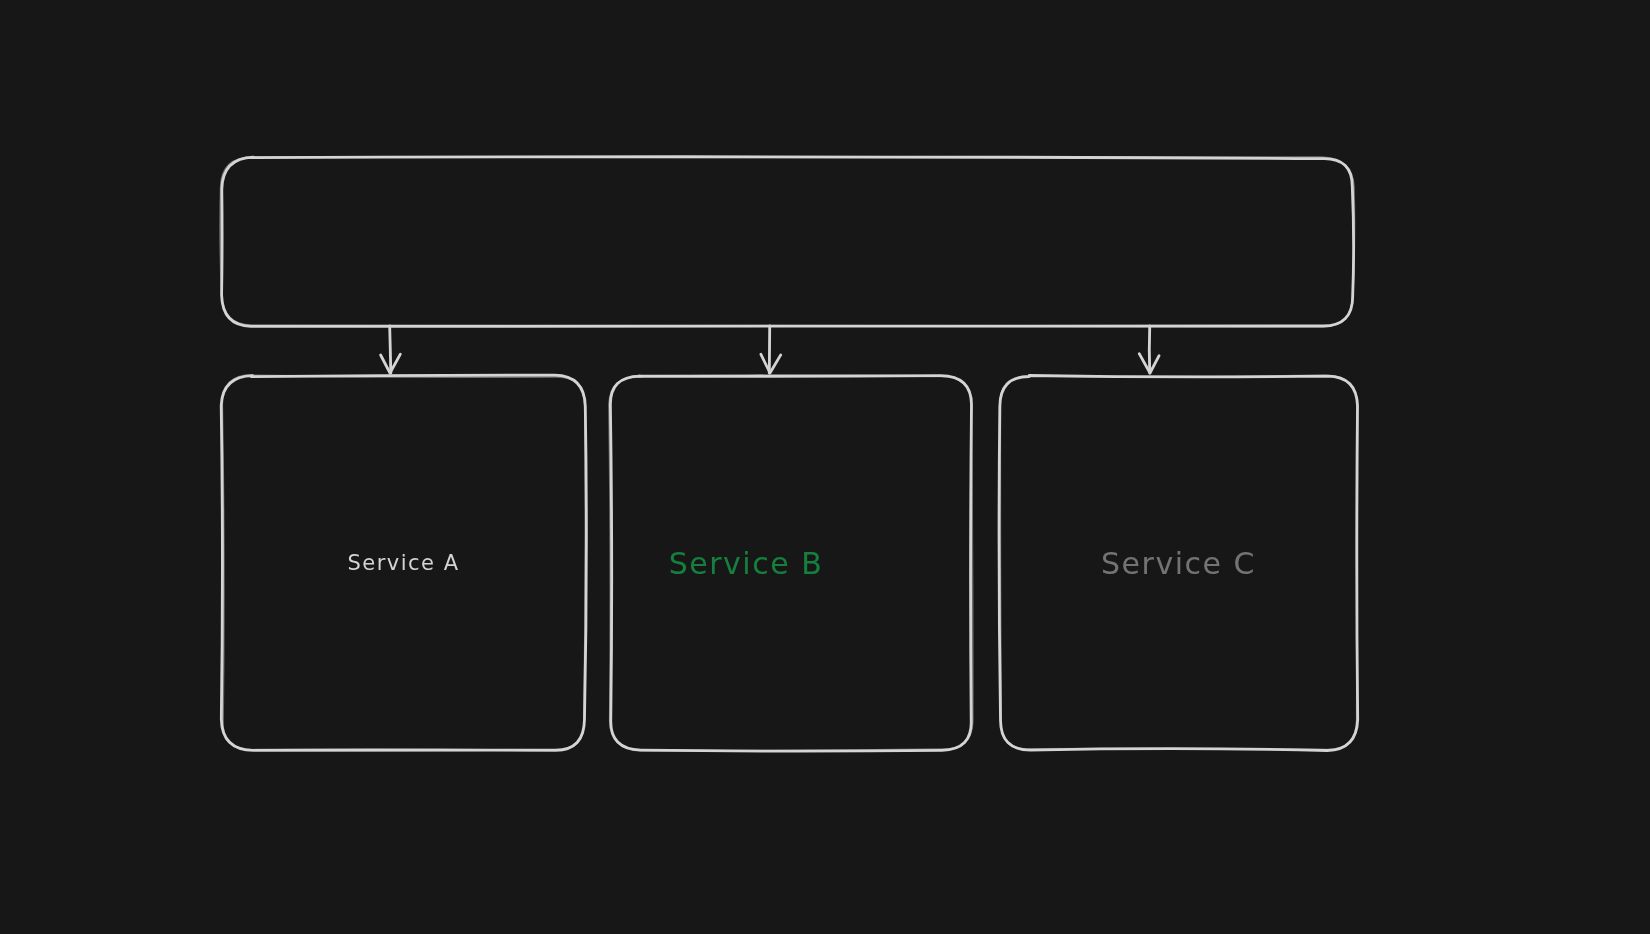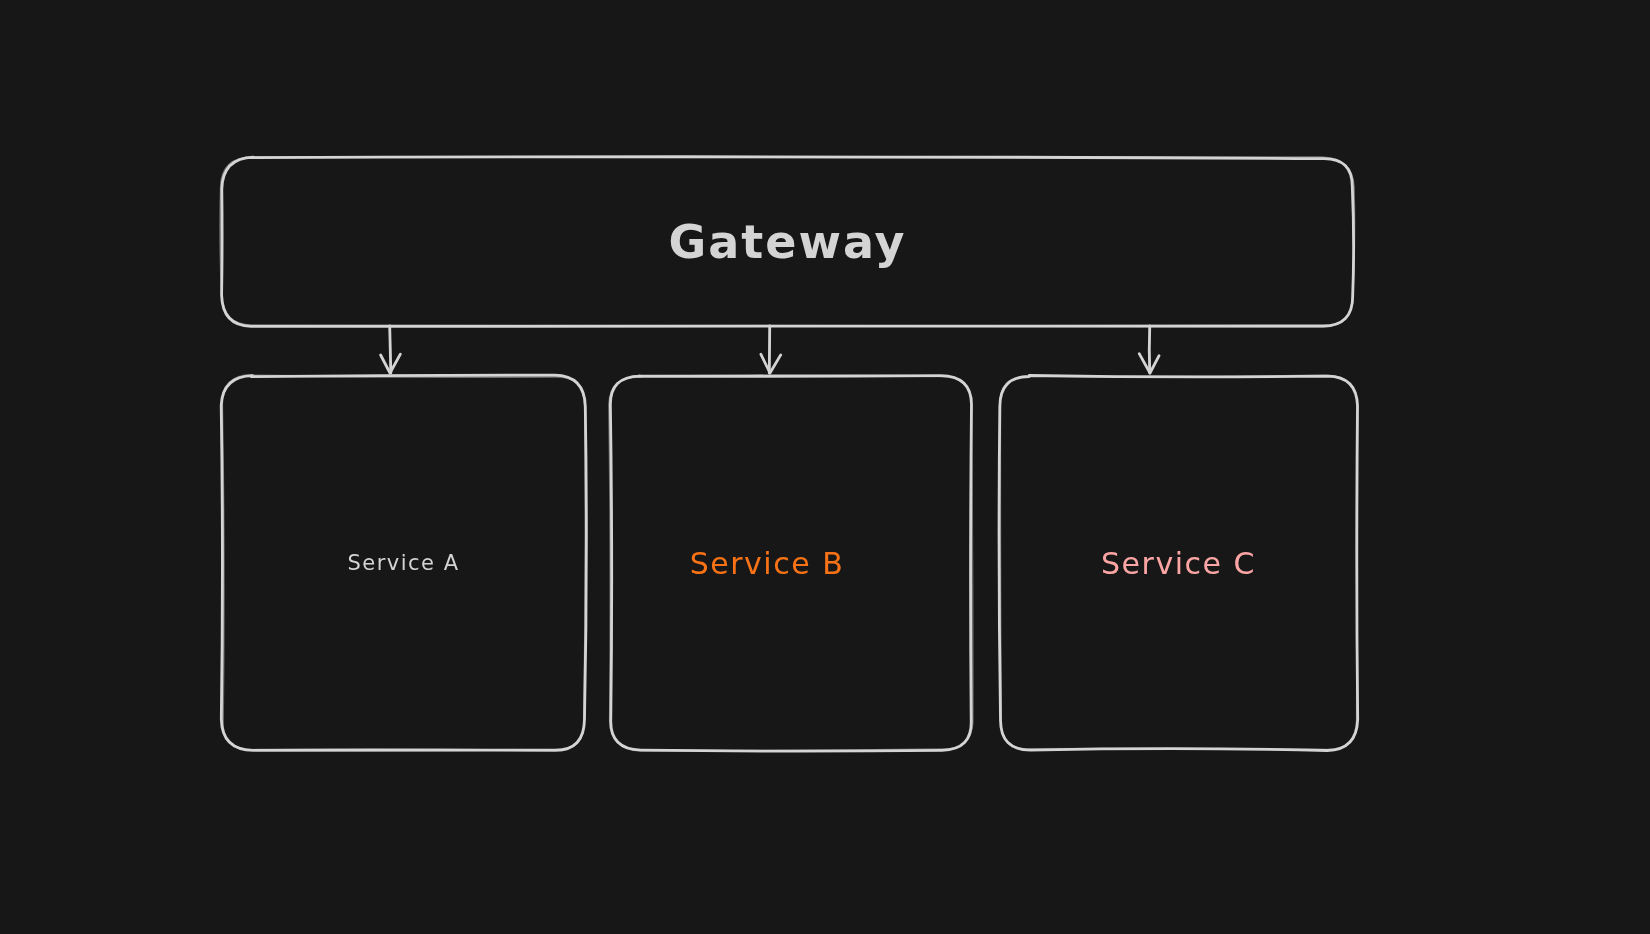--- a/index.html
+++ b/index.html
@@ -67,17 +67,16 @@
         <path d="M 769.7294707573019 326 Q 769.568867770955 349.5 769.2853603535332 373" stroke="#d4d4d4" stroke-width="2" opacity="0.35"></path>
         <path d="M 760.9146007597446 354.30174989951774 L 770 373 L 780.7236307198182 354.89604129316285" stroke="#d4d4d4" stroke-width="2.8" opacity="1"></path>
       </g>
     <g>
         <path d="M 1149.7534990077838 326 Q 1148.8161346511915 349.5 1149.7372732385993 373" stroke="#d4d4d4" stroke-width="2.8" opacity="1"></path>
         <path d="M 1149.7534990077838 326 Q 1148.8161346511915 349.5 1149.7372732385993 373" stroke="#d4d4d4" stroke-width="2" opacity="0.35"></path>
         <path d="M 1139.2096154461615 353.62265788111836 L 1150 373 L 1159.0817044791766 355.62033729441464" stroke="#d4d4d4" stroke-width="2.8" opacity="1"></path>
       </g>
   </svg>
 
-  <div class="node-label title" style="left: 787.5px; top: 242px; font-size: 46px; color: rgb(212, 212, 212);">Gateway</div>
   <div class="node-label" style="left: 403.5px; top: 563px; font-size: 21px; color: rgb(212, 212, 212);">Service A</div>
-  <div class="node-label" style="left: 767px; top: 563px; font-size: 30px; color: #f97316;">Service B</div>
-  <div class="node-label" style="left: 1178.5px; top: 563px; font-size: 30px; color: #fca5a5;">Service C</div>
+  <div class="node-label" style="left: 746px; top: 563px; font-size: 30px; color: #15803d;">Service B</div>
+  <div class="node-label" style="left: 1178.5px; top: 563px; font-size: 30px; color: #737373;">Service C</div>
 </div>
 
 </body></html>

